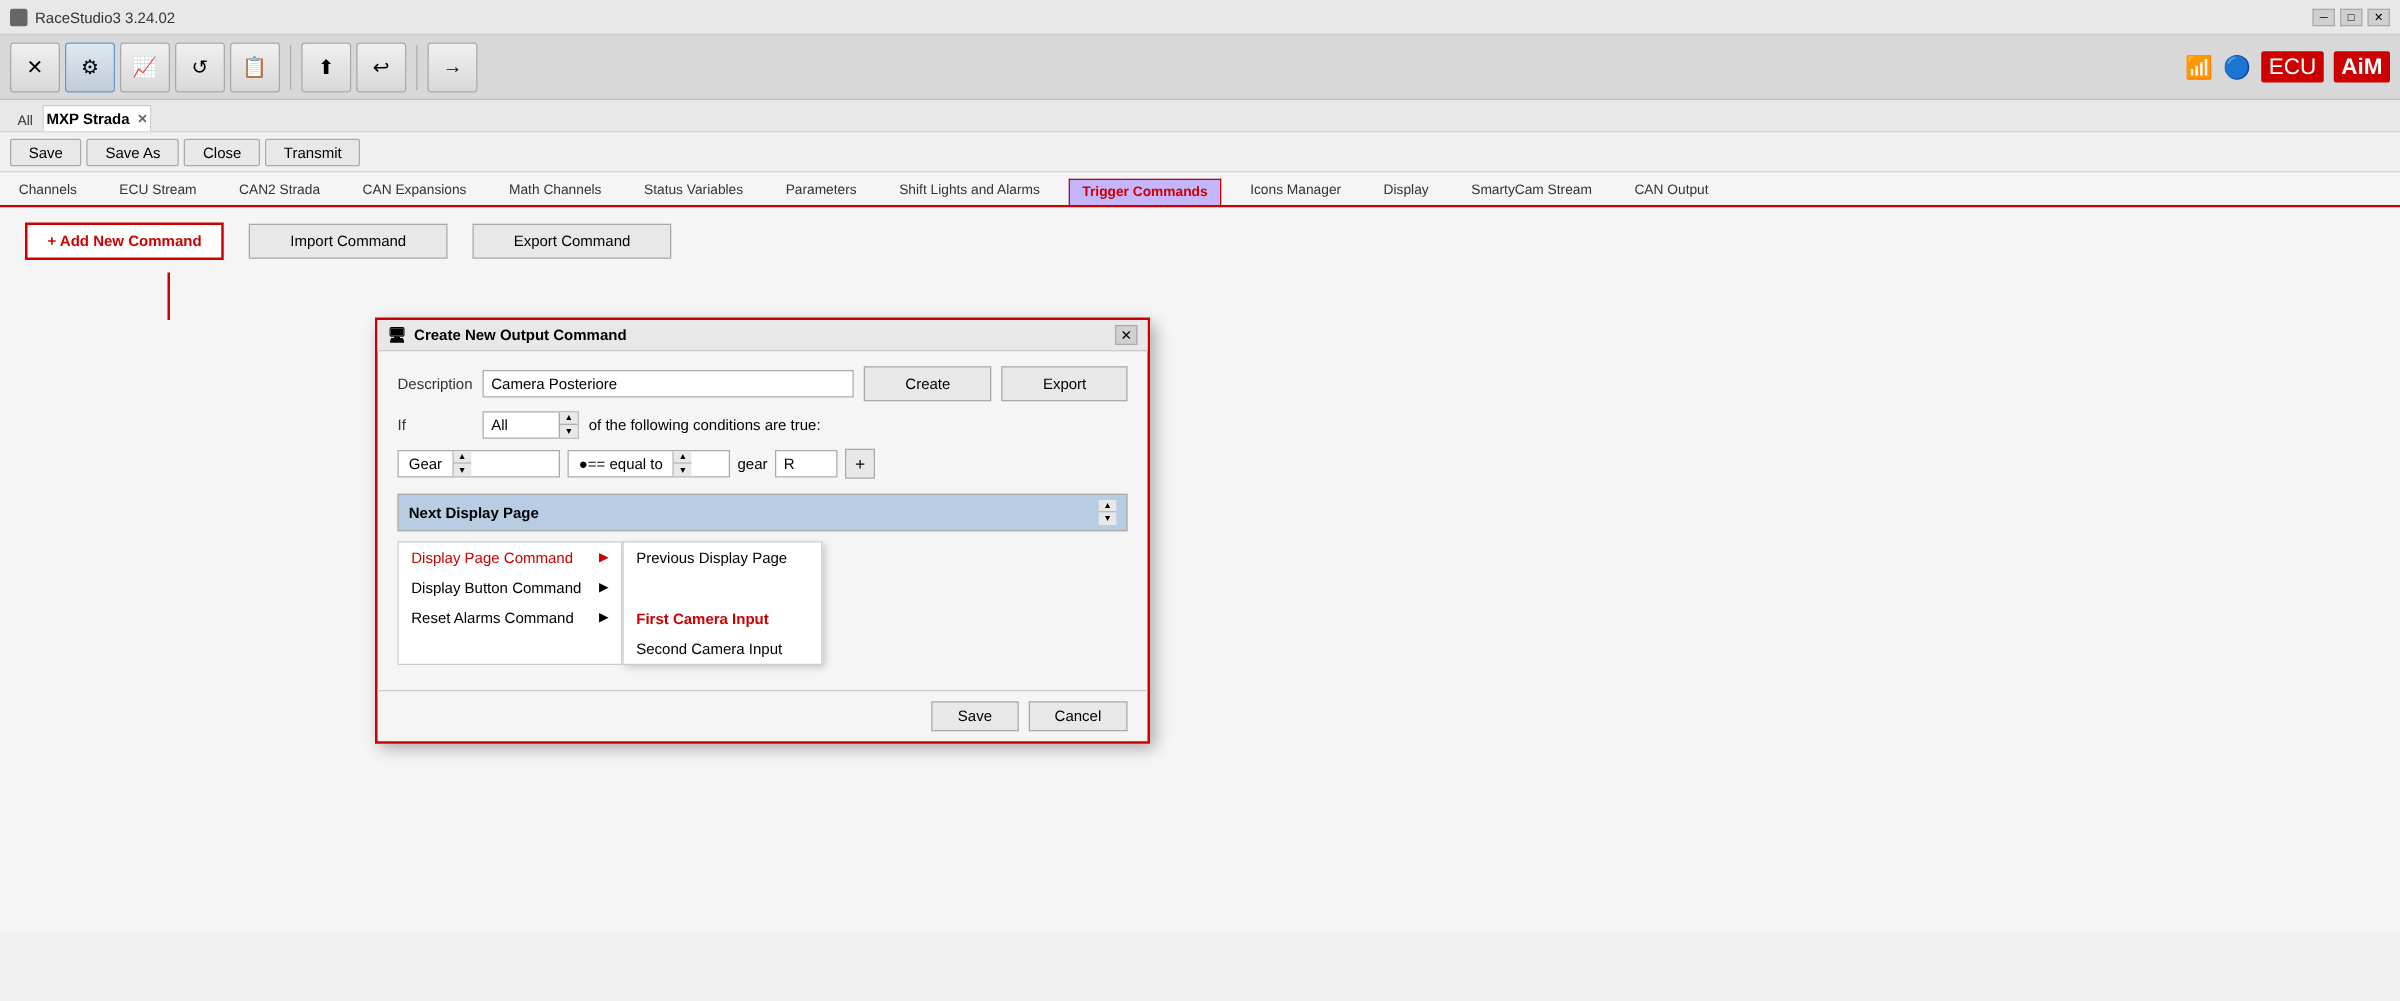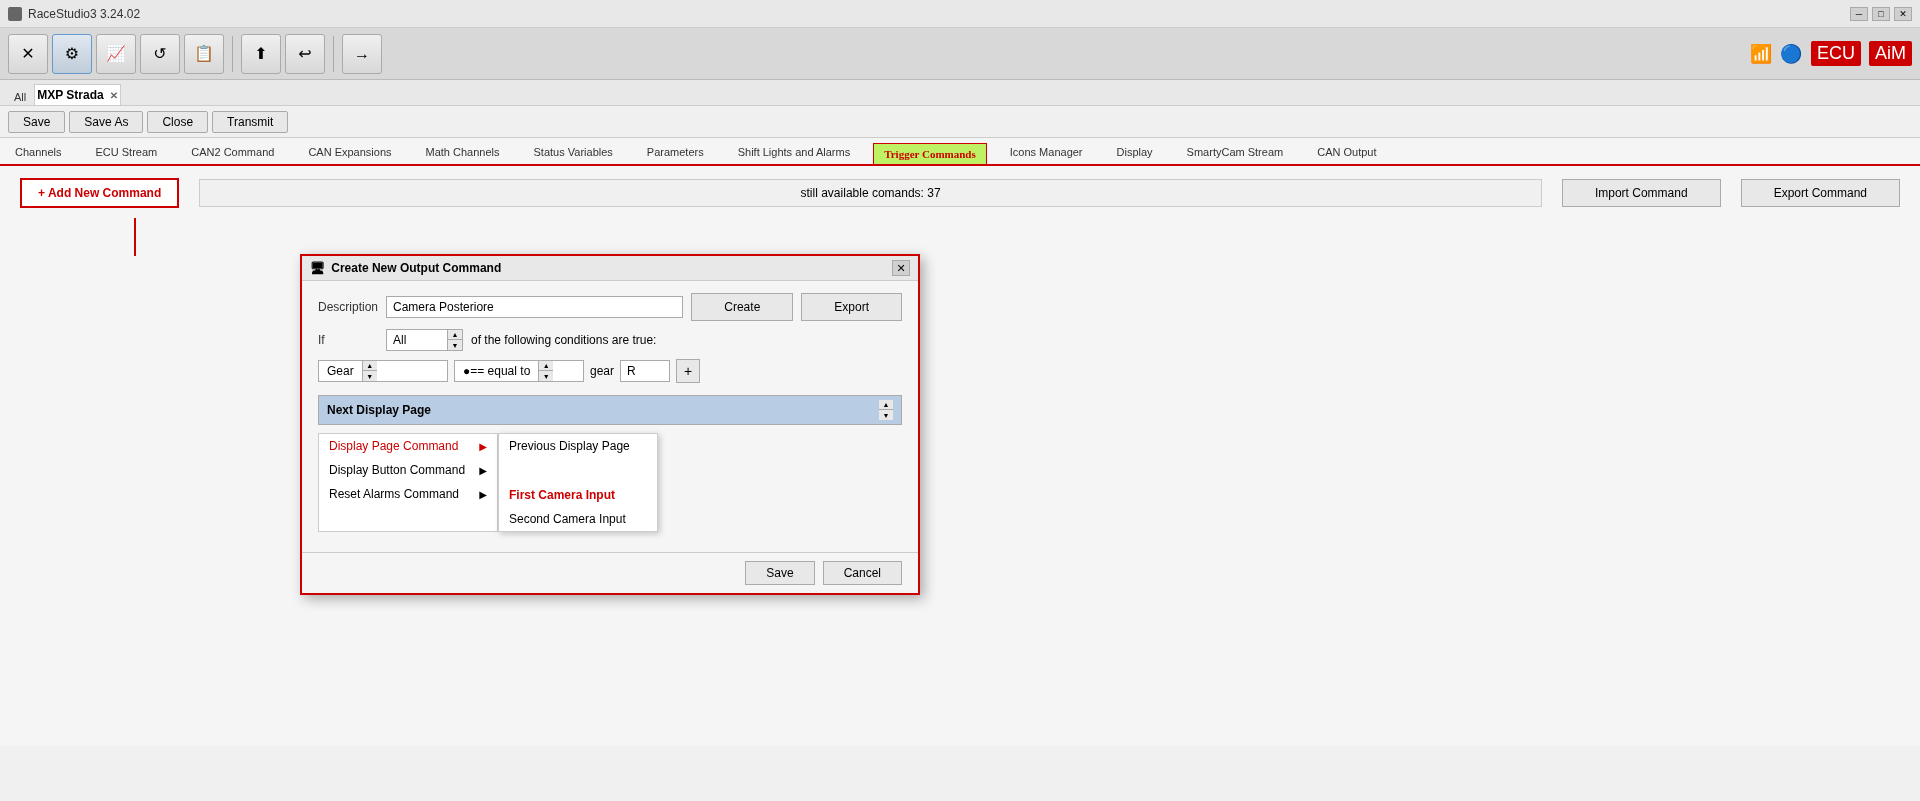--- a/index.html
+++ b/index.html
@@ -97,28 +97,27 @@
     .nav-tab {
       padding: 4px 10px;
       font-size: 11px;
       cursor: pointer;
       color: #333;
       border: 1px solid transparent;
       border-bottom: none;
       white-space: nowrap;
     }
     .nav-tab.active {
-      background: #bef264;
+      background: #c4b5fd;
       border-color: #cc0000;
       border-bottom-color: white;
       font-weight: bold;
       color: #cc0000;
       position: relative;
       top: 2px;
-      font-family: Liberation Serif, serif;
     }
 
     
     .main-content {
       background: #f5f5f5;
       padding: 12px 20px;
       position: relative;
     }
 
     
@@ -351,21 +350,21 @@
   <div class="toolbar-separator"></div>
   <div class="toolbar-btn">⬆</div>
   <div class="toolbar-btn">↩</div>
   <div class="toolbar-separator"></div>
   <div class="toolbar-btn">→</div>
   <div style="flex:1"></div>
   <div class="status-icons">
     <span style="font-size:18px;">📶</span>
     <span style="font-size:18px;">🔵</span>
     <span style="font-size:18px; background:#cc0000; color:white; padding:2px 6px; border-radius:2px;">ECU</span>
-    <span style="font-size:18px; background:#cc0000; color:white; padding:2px 6px; border-radius:2px;">AiM</span>
+    <span style="font-size:18px; background:#cc0000; color:white; padding:2px 6px; border-radius:2px;font-weight:bold;">AiM</span>
   </div>
 </div>
 
 <div class="tab-bar">
   <span class="tab-all">All</span>
   <div class="doc-tab">
     <span>MXP Strada</span>
     <span class="close-x">✕</span>
   </div>
 </div>
@@ -373,38 +372,37 @@
 <div class="action-bar">
   <button class="action-btn">Save</button>
   <button class="action-btn">Save As</button>
   <button class="action-btn">Close</button>
   <button class="action-btn">Transmit</button>
 </div>
 
 <div class="nav-tabs">
   <div class="nav-tab">Channels</div>
   <div class="nav-tab">ECU Stream</div>
-  <div class="nav-tab">CAN2 Command</div>
+  <div class="nav-tab">CAN2 Strada</div>
   <div class="nav-tab">CAN Expansions</div>
   <div class="nav-tab">Math Channels</div>
   <div class="nav-tab">Status Variables</div>
   <div class="nav-tab">Parameters</div>
   <div class="nav-tab">Shift Lights and Alarms</div>
   <div class="nav-tab active">Trigger Commands</div>
   <div class="nav-tab">Icons Manager</div>
   <div class="nav-tab">Display</div>
   <div class="nav-tab">SmartyCam Stream</div>
   <div class="nav-tab">CAN Output</div>
 </div>
 
 <div class="main-content" style="height: 580px; position: relative;">
 
   <div class="command-bar">
     <button class="add-new-btn">+ Add New Command</button>
-    <div class="available-label">still available comands: 37</div>
     <button class="import-export-btn">Import Command</button>
     <button class="import-export-btn">Export Command</button>
   </div>
 
   <div style="position:absolute; top:52px; left:134px; width:2px; height:38px; background:#cc0000;"></div>
 
   <div class="dialog" style="position:absolute; top:88px; left:300px;">
 
     <div class="dialog-titlebar">
       <div class="dialog-title">

